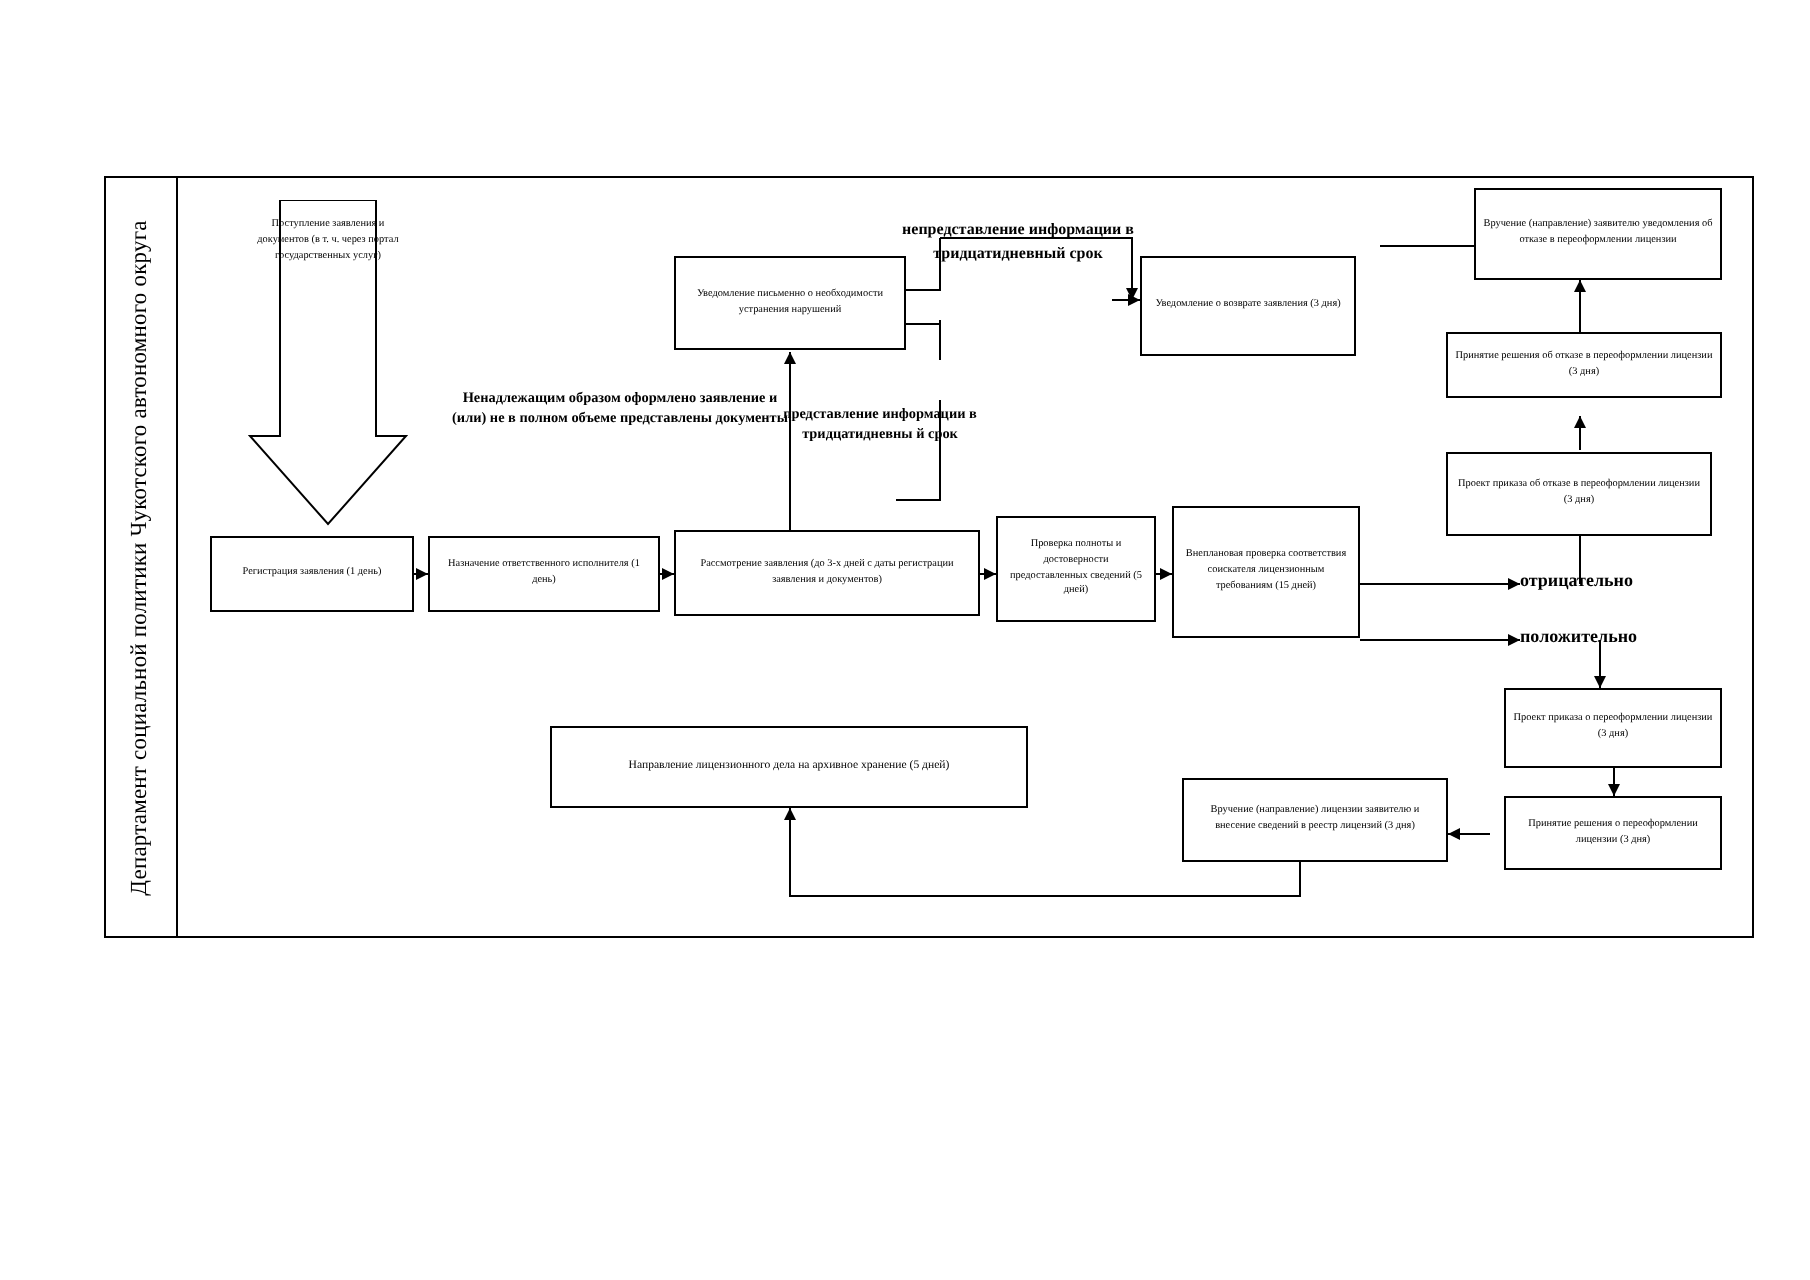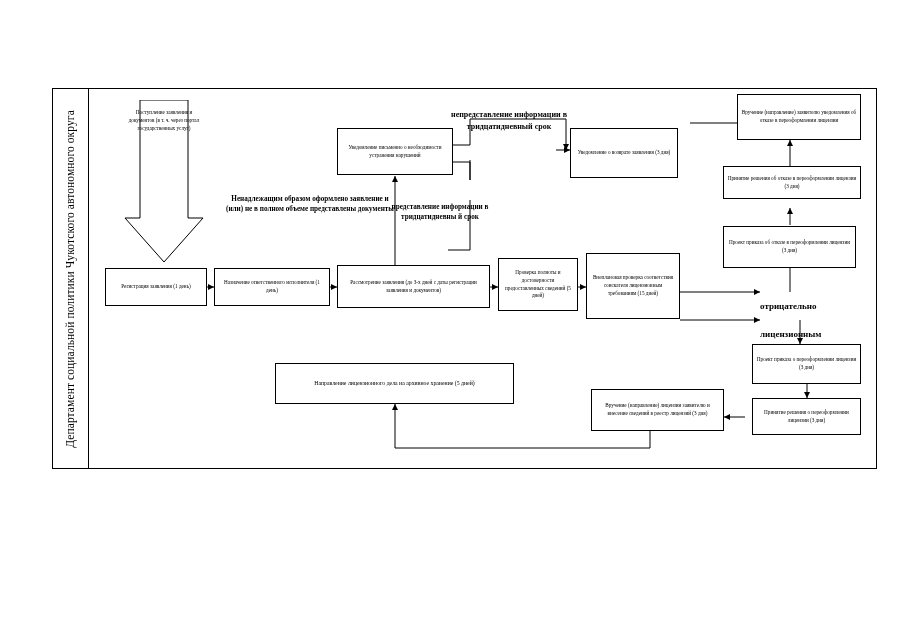--- a/index.html
+++ b/index.html
@@ -89,21 +89,20 @@
     font-family: "Liberation Serif", serif;
   }
   .note.big { font-size: 8px; }
 
   .branch-label {
     position: absolute;
     font-weight: bold;
     font-size: 9px;
     font-family: "Liberation Serif", serif;
     white-space: nowrap;
-    margin-top: 16px;
   }
 
   
   .funnel {
     position: absolute;
     left: 124px;
     top: 100px;
     width: 80px;
     height: 163px;
   }
@@ -258,16 +257,16 @@
 
   <div class="note" style="left:391px; top:202px; width:98px;">
     <span>представление информации в тридцатидневны й срок</span>
   </div>
 
   <div class="branch-label" style="left:760px; top:285px;">
     <span>отрицательно</span>
   </div>
 
   <div class="branch-label" style="left:760px; top:313px;">
-    <span>лицензионным</span>
+    <span>положительно</span>
   </div>
 
 </div>
 
 </body></html>

